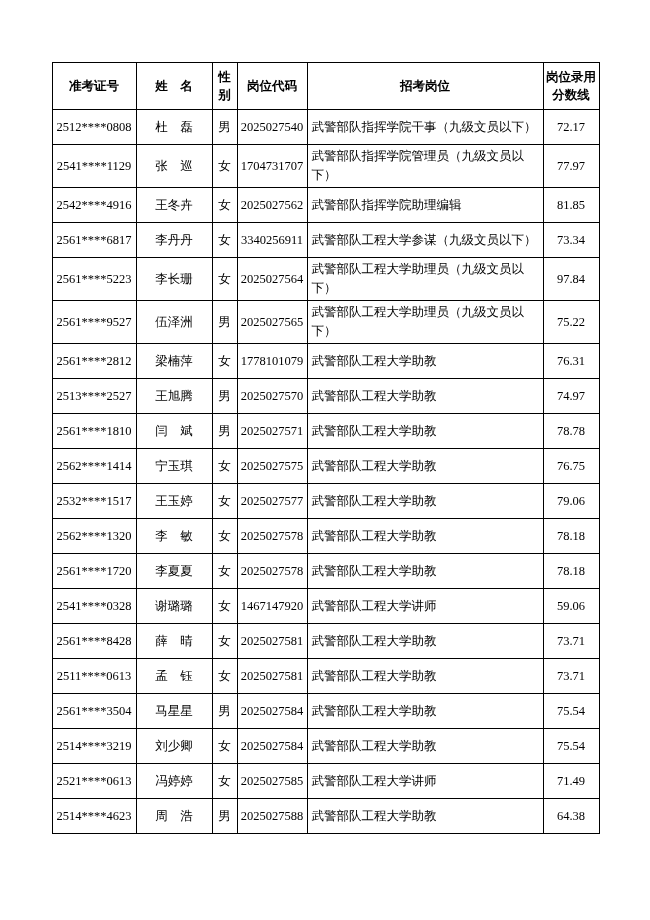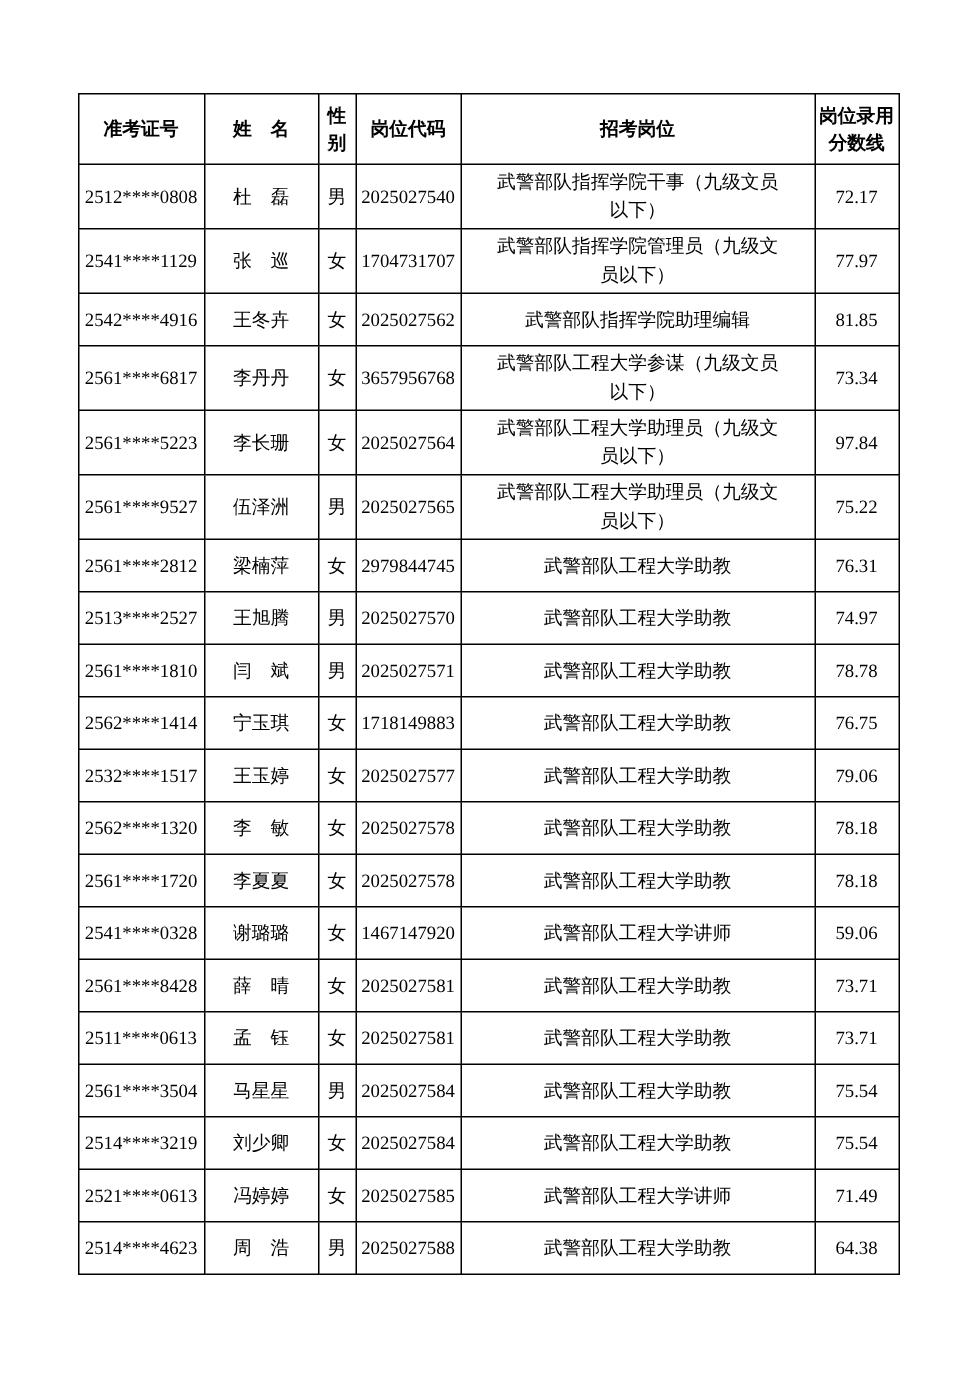--- a/index.html
+++ b/index.html
@@ -43,22 +43,22 @@
     font-weight: bold;
     height: 42px;
     line-height: 18px;
     padding: 2px 2px;
   }
   .score-table td {
     height: 30px;
     font-weight: normal;
   }
   .score-table td.col-position {
-    text-align: center;
-    padding: 2px 20px;
+    text-align: left;
+    padding: 2px 4px;
     line-break: strict;
     word-break: normal;
   }
 </style>
 </head>
 <body>
 
 <div class="page">
   <div class="table-wrap">
     <table class="score-table">
@@ -102,21 +102,21 @@
             <td class="col-name">王冬卉</td>
             <td class="col-gender">女</td>
             <td class="col-code">2025027562</td>
             <td class="col-position">武警部队指挥学院助理编辑</td>
             <td class="col-score">81.85</td>
           </tr>
           <tr>
             <td class="col-admission">2561****6817</td>
             <td class="col-name">李丹丹</td>
             <td class="col-gender">女</td>
-            <td class="col-code">3657956768</td>
+            <td class="col-code">3340256911</td>
             <td class="col-position">武警部队工程大学参谋（九级文员以下）</td>
             <td class="col-score">73.34</td>
           </tr>
           <tr>
             <td class="col-admission">2561****5223</td>
             <td class="col-name">李长珊</td>
             <td class="col-gender">女</td>
             <td class="col-code">2025027564</td>
             <td class="col-position">武警部队工程大学助理员（九级文员以下）</td>
             <td class="col-score">97.84</td>
@@ -126,21 +126,21 @@
             <td class="col-name">伍泽洲</td>
             <td class="col-gender">男</td>
             <td class="col-code">2025027565</td>
             <td class="col-position">武警部队工程大学助理员（九级文员以下）</td>
             <td class="col-score">75.22</td>
           </tr>
           <tr>
             <td class="col-admission">2561****2812</td>
             <td class="col-name">梁楠萍</td>
             <td class="col-gender">女</td>
-            <td class="col-code">2979844745</td>
+            <td class="col-code">1778101079</td>
             <td class="col-position">武警部队工程大学助教</td>
             <td class="col-score">76.31</td>
           </tr>
           <tr>
             <td class="col-admission">2513****2527</td>
             <td class="col-name">王旭腾</td>
             <td class="col-gender">男</td>
             <td class="col-code">2025027570</td>
             <td class="col-position">武警部队工程大学助教</td>
             <td class="col-score">74.97</td>
@@ -150,21 +150,21 @@
             <td class="col-name">闫　斌</td>
             <td class="col-gender">男</td>
             <td class="col-code">2025027571</td>
             <td class="col-position">武警部队工程大学助教</td>
             <td class="col-score">78.78</td>
           </tr>
           <tr>
             <td class="col-admission">2562****1414</td>
             <td class="col-name">宁玉琪</td>
             <td class="col-gender">女</td>
-            <td class="col-code">1718149883</td>
+            <td class="col-code">2025027575</td>
             <td class="col-position">武警部队工程大学助教</td>
             <td class="col-score">76.75</td>
           </tr>
           <tr>
             <td class="col-admission">2532****1517</td>
             <td class="col-name">王玉婷</td>
             <td class="col-gender">女</td>
             <td class="col-code">2025027577</td>
             <td class="col-position">武警部队工程大学助教</td>
             <td class="col-score">79.06</td>

